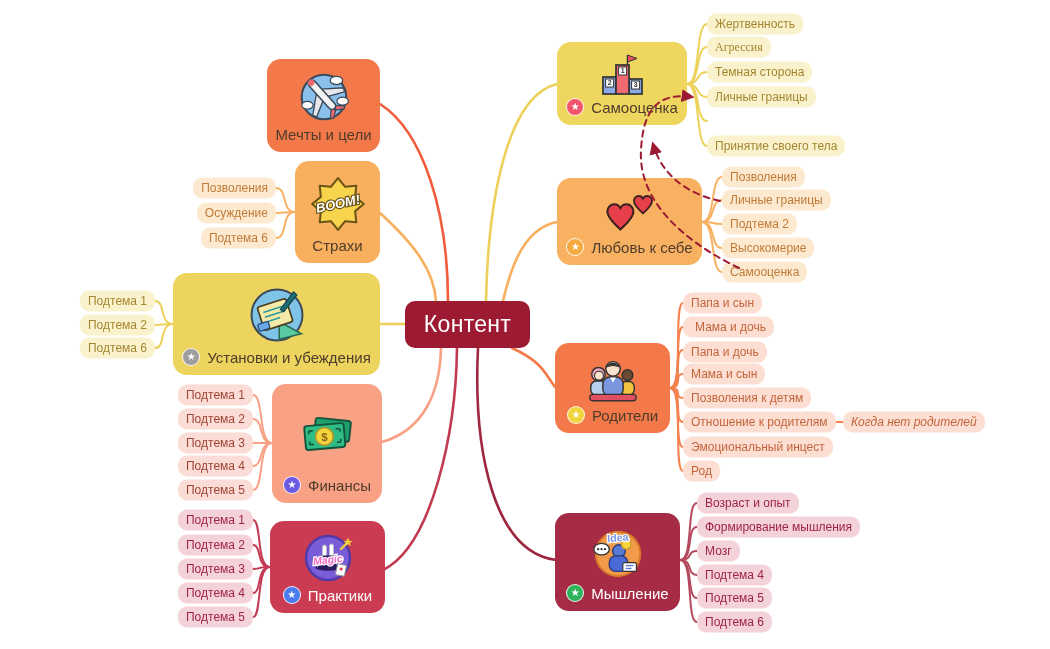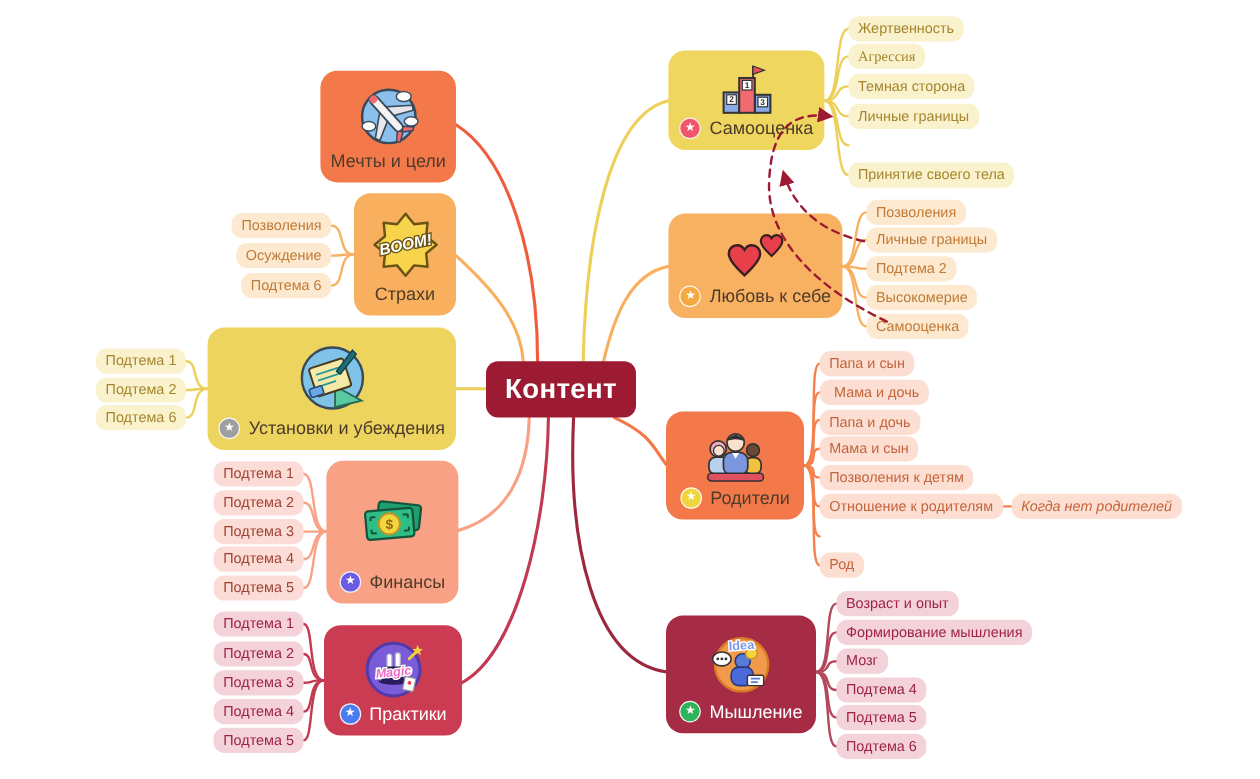--- a/index.html
+++ b/index.html
@@ -7,21 +7,21 @@
           font-family:"Liberation Sans", sans-serif;}
   svg.layer{position:absolute;left:0;top:0;pointer-events:none;}
   .node{position:absolute;border-radius:14px;box-sizing:border-box;display:flex;flex-direction:column;
         align-items:center;justify-content:space-between;padding:9px 8px 9px;}
   .node-icon{flex:1;display:flex;align-items:center;justify-content:center;}
   .node-title{display:flex;align-items:center;gap:7px;font-size:15px;white-space:nowrap;}
   .lbl-dark{color:#4d3c2b;}
   .lbl-light{color:#ffffff;}
   .root-node{position:absolute;left:405px;top:301px;width:125px;height:47px;background:#9C1B33;
              border-radius:10px;display:flex;align-items:center;justify-content:center;
-             color:#fff;font-size:23px;font-weight:700;letter-spacing:.3px;}
+             color:#fff;font-size:23px;font-weight:400;letter-spacing:.3px;}
   .badge{display:inline-flex;width:18px;height:18px;border-radius:50%;align-items:center;
          justify-content:center;color:#fff;font-size:10px;line-height:1;
          border:1.5px solid rgba(255,255,255,.9);box-sizing:border-box;flex:none;}
   .pill{position:absolute;transform:translateY(-50%);font-size:12px;line-height:1;
         padding:4px 8px 5px;border-radius:9px;white-space:nowrap;}
   .pill-yellow{background:#FAF2CD;color:#A5862F;}
   .pill-peach {background:#FDE9D0;color:#C07B36;}
   .pill-salmon{background:#FCDFD2;color:#C4643C;}
   .pill-wine  {background:#FBDCD6;color:#A04434;}
   .pill-rose  {background:#F4D2DA;color:#9E2343;}
@@ -312,20 +312,21 @@
   <div class="pill pill-peach" style="left:722px;top:248px;">Высокомерие</div>
   <div class="pill pill-peach" style="left:722px;top:272px;">Самооценка</div>
 
   <div class="pill pill-salmon" style="left:683px;top:303px;">Папа и сын</div>
   <div class="pill pill-salmon" style="left:683px;top:327px;padding-left:12px;">Мама и дочь</div>
   <div class="pill pill-salmon" style="left:683px;top:352px;">Папа и дочь</div>
   <div class="pill pill-salmon" style="left:683px;top:374px;">Мама и сын</div>
   <div class="pill pill-salmon" style="left:683px;top:398px;">Позволения к детям</div>
   <div class="pill pill-salmon" style="left:683px;top:422px;">Отношение к родителям</div>
   <div class="pill pill-salmon" style="left:843px;top:422px;font-style:italic;">Когда нет родителей</div>
+  <div class="pill pill-salmon" style="left:683px;top:447px;">Эмоциональный инцест</div>
   <div class="pill pill-salmon" style="left:683px;top:471px;">Род</div>
 
   <div class="pill pill-rose" style="left:697px;top:503px;">Возраст и опыт</div>
   <div class="pill pill-rose" style="left:697px;top:527px;">Формирование мышления</div>
   <div class="pill pill-rose" style="left:697px;top:551px;">Мозг</div>
   <div class="pill pill-rose" style="left:697px;top:575px;">Подтема 4</div>
   <div class="pill pill-rose" style="left:697px;top:598px;">Подтема 5</div>
   <div class="pill pill-rose" style="left:697px;top:622px;">Подтема 6</div>
 
   <div class="pill pill-peach" style="right:774px;top:188px;">Позволения</div>

